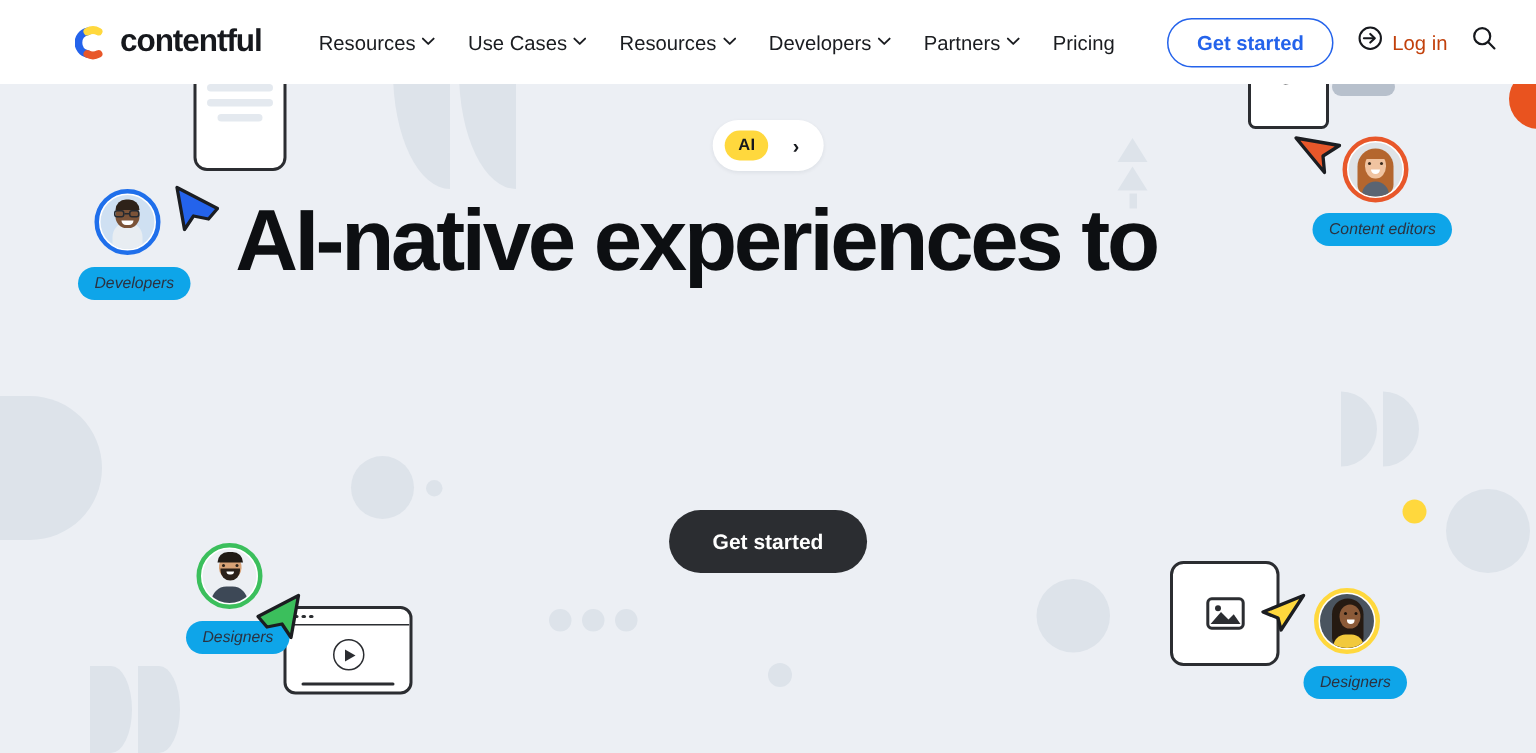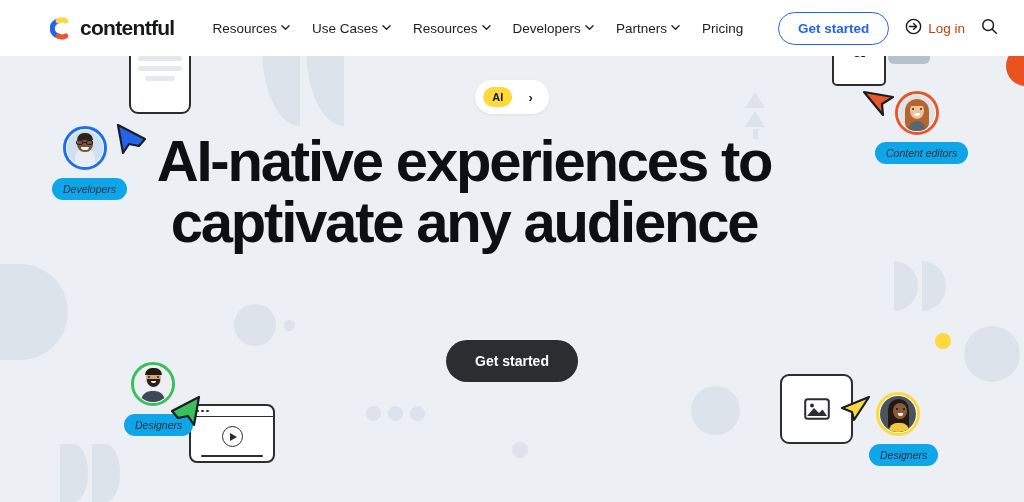--- a/index.html
+++ b/index.html
@@ -261,21 +261,20 @@
     </div>
     <div class="persona-label" style="left:869px;top:388px;">Designers</div>
 
     <div id="ai-pill">
       <span id="ai-badge">AI</span>
       <span id="ai-arrow">›</span>
     </div>
 
     <h1 id="headline">
       <div>AI-native experiences to</div>
-      <div>captivate any audience</div>
     </h1>
 
 
     <button id="cta">Get started</button>
   </div>
 
   <div id="header">
     <div id="logo-wrap">
       <div id="logo-mark">
         <svg width="23" height="23" viewBox="0 0 24 24">

